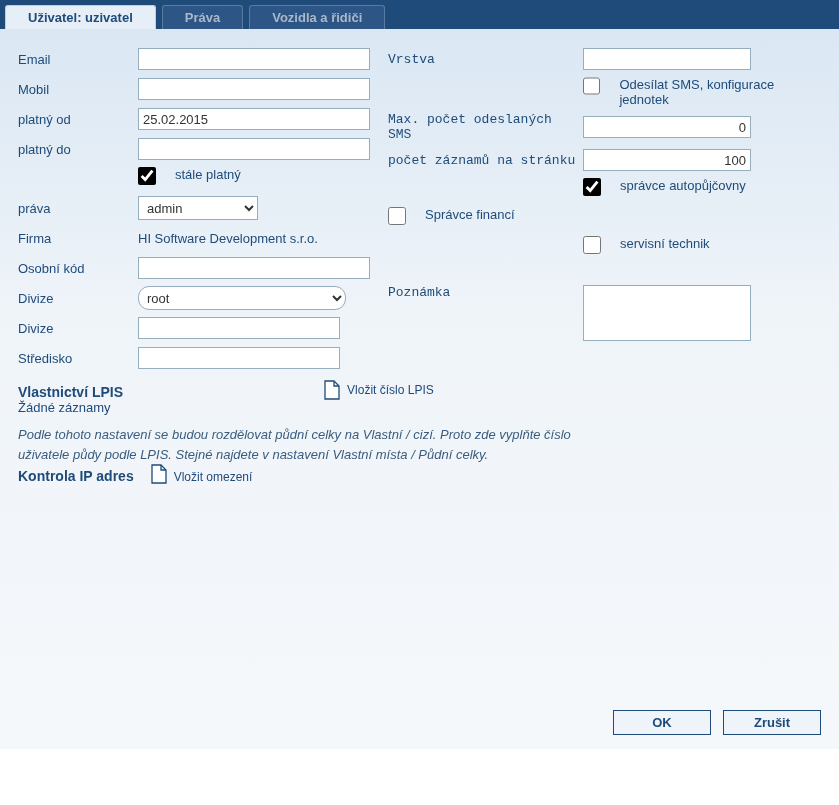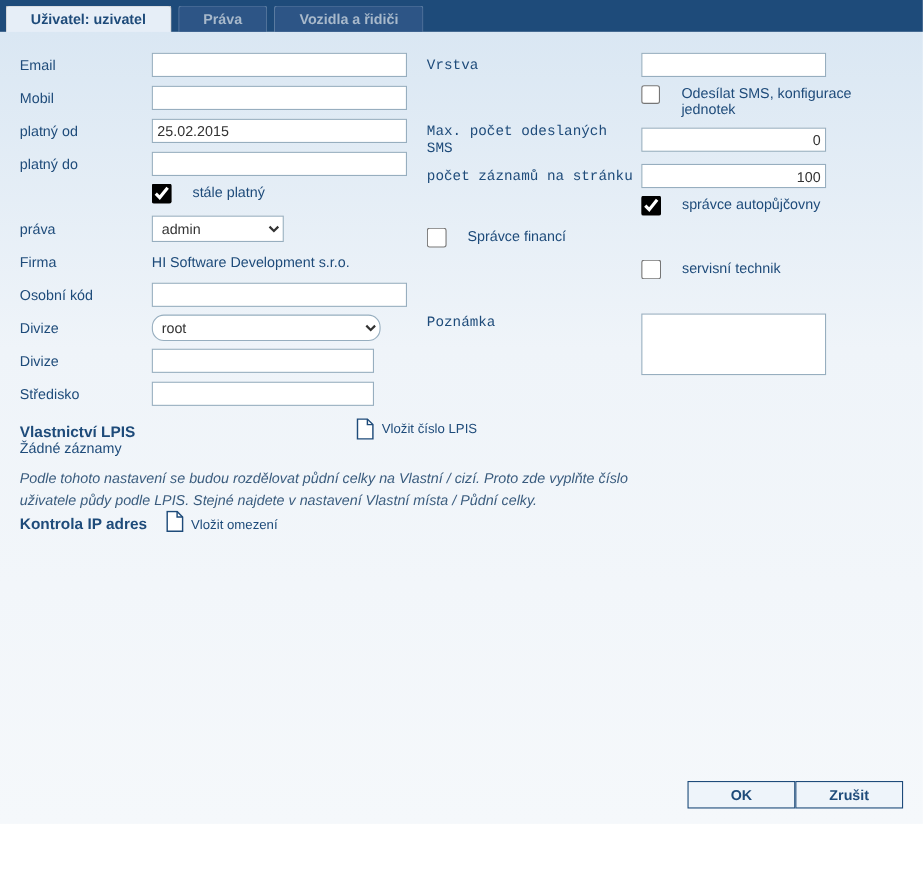--- a/index.html
+++ b/index.html
@@ -140,21 +140,21 @@
       display: flex;
       align-items: flex-end;
       gap: 16px;
     }
     .ip-row .section-title { margin: 0; }
     .button-bar {
       position: absolute;
       bottom: 14px;
       right: 18px;
       display: flex;
-      gap: 0;
+      gap: 12px;
     }
     .btn {
       width: 98px;
       height: 25px;
       border: 1px solid #1e4b7a;
       background: #eef4fa;
       color: #1e4b7a;
       font-weight: bold;
       font-family: inherit;
       font-size: 13px;

